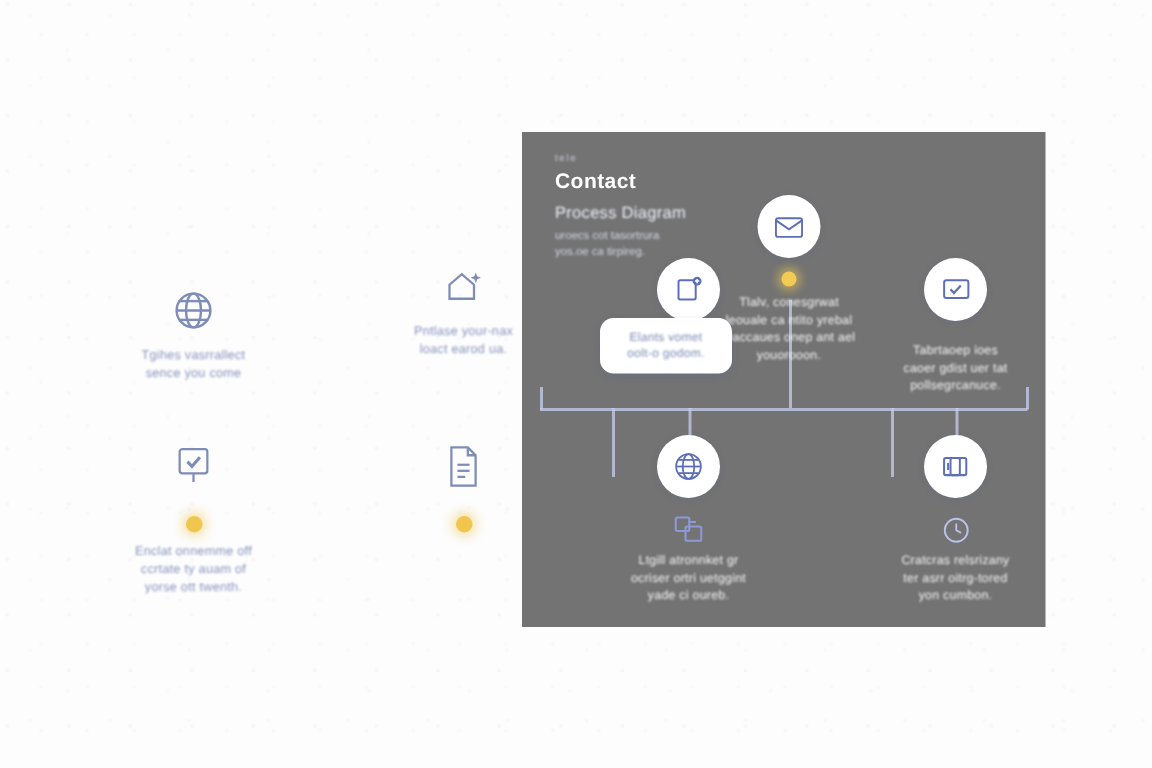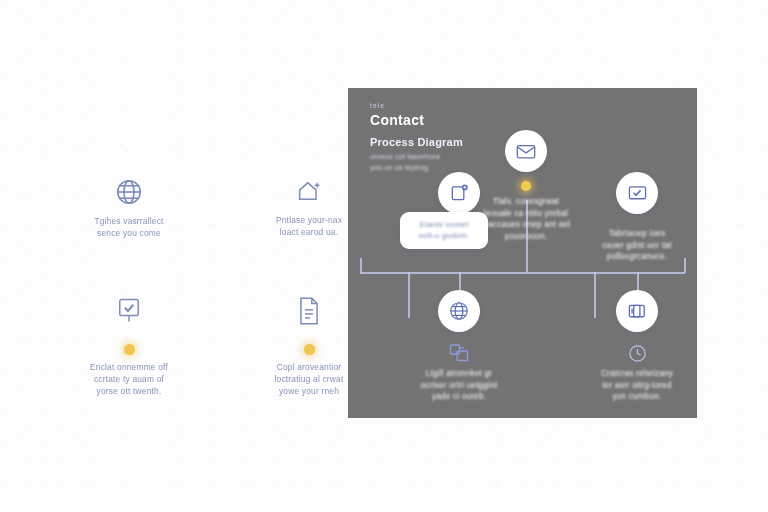--- a/index.html
+++ b/index.html
@@ -24,34 +24,34 @@
   
   .left-grid{position:absolute;left:54px;top:168px;width:300px;height:240px;}
   .cell{position:absolute;width:150px;text-align:center;}
   .cell .ic{display:flex;justify-content:center;align-items:center;height:46px;}
   .dot{width:11px;height:11px;border-radius:50%;margin:10px auto 6px;
        background:#f0c64e;box-shadow:0 0 7px 3px rgba(240,198,78,.45);}
   .cap{
     font-size:8.4px;line-height:12.2px;color:#7d8ab4;letter-spacing:.2px;
     filter:blur(.75px);opacity:.92;
   }
-  .cell.c0{left:0px;top:1px;}
+  .cell.c0{left:0px;top:16px;}
   .cell.c1{left:180px;top:0px;}
   .cell.c2{left:0px;top:120px;}
   .cell.c3{left:180px;top:120px;}
 
   
   .panel{
     position:absolute;left:348px;top:88px;width:349px;height:330px;
     background:#737373;overflow:hidden;
   }
   .panel-head{position:absolute;left:22px;top:14px;width:170px;}
   .eyebrow{font-size:6.5px;color:#dfe3f7;letter-spacing:1.1px;filter:blur(.7px);opacity:.8;}
   .p-title{font-size:14px;font-weight:700;color:#ffffff;margin-top:3px;filter:blur(.45px);letter-spacing:.3px;}
-  .p-sub{font-size:11px;font-weight:700;color:#eef0fb;margin-top:8px;filter:blur(.75px);letter-spacing:.2px;}
+  .p-sub{font-size:11px;font-weight:400;color:#eef0fb;margin-top:8px;filter:blur(.75px);letter-spacing:.2px;}
   .p-desc{font-size:7.6px;line-height:11px;color:#e2e6f8;margin-top:3px;filter:blur(.85px);opacity:.85;}
 
   
   .ln{position:absolute;background:#c6cdee;opacity:.75;}
   .ln.v{width:1.5px;}
   .ln.h{height:1.5px;}
 
   
   .node{position:absolute;width:128px;text-align:center;}
   .badge{
@@ -120,21 +120,20 @@
     <div class="ic">
       <svg width="26" height="30" viewBox="0 0 22 26" fill="none" stroke="#7e8cb8" stroke-width="1.3" style="filter:blur(.5px)">
         <path d="M4 2 H13.5 L18 6.5 V24 H4 Z"></path>
           <path d="M13.5 2 V6.5 H18"></path>
         <line x1="7.5" y1="12" x2="14.5" y2="12"></line>
           <line x1="7.5" y1="15.5" x2="14.5" y2="15.5"></line>
           <line x1="7.5" y1="19" x2="12" y2="19"></line>
       </svg>
     </div>
     <div class="dot"></div>
-    <div class="cap">Copl aroveantior<br>loctratiug al crwat<br>yowe your rneh</div>
   </div>
 </div>
 
 <div class="panel">
 
   <div class="panel-head">
     <div class="eyebrow">tele</div>
     <div class="p-title">Contact</div>
     <div class="p-sub">Process Diagram</div>
     <div class="p-desc">uroecs cot tasortrura<br>yos.oe ca tirpireg.</div>

